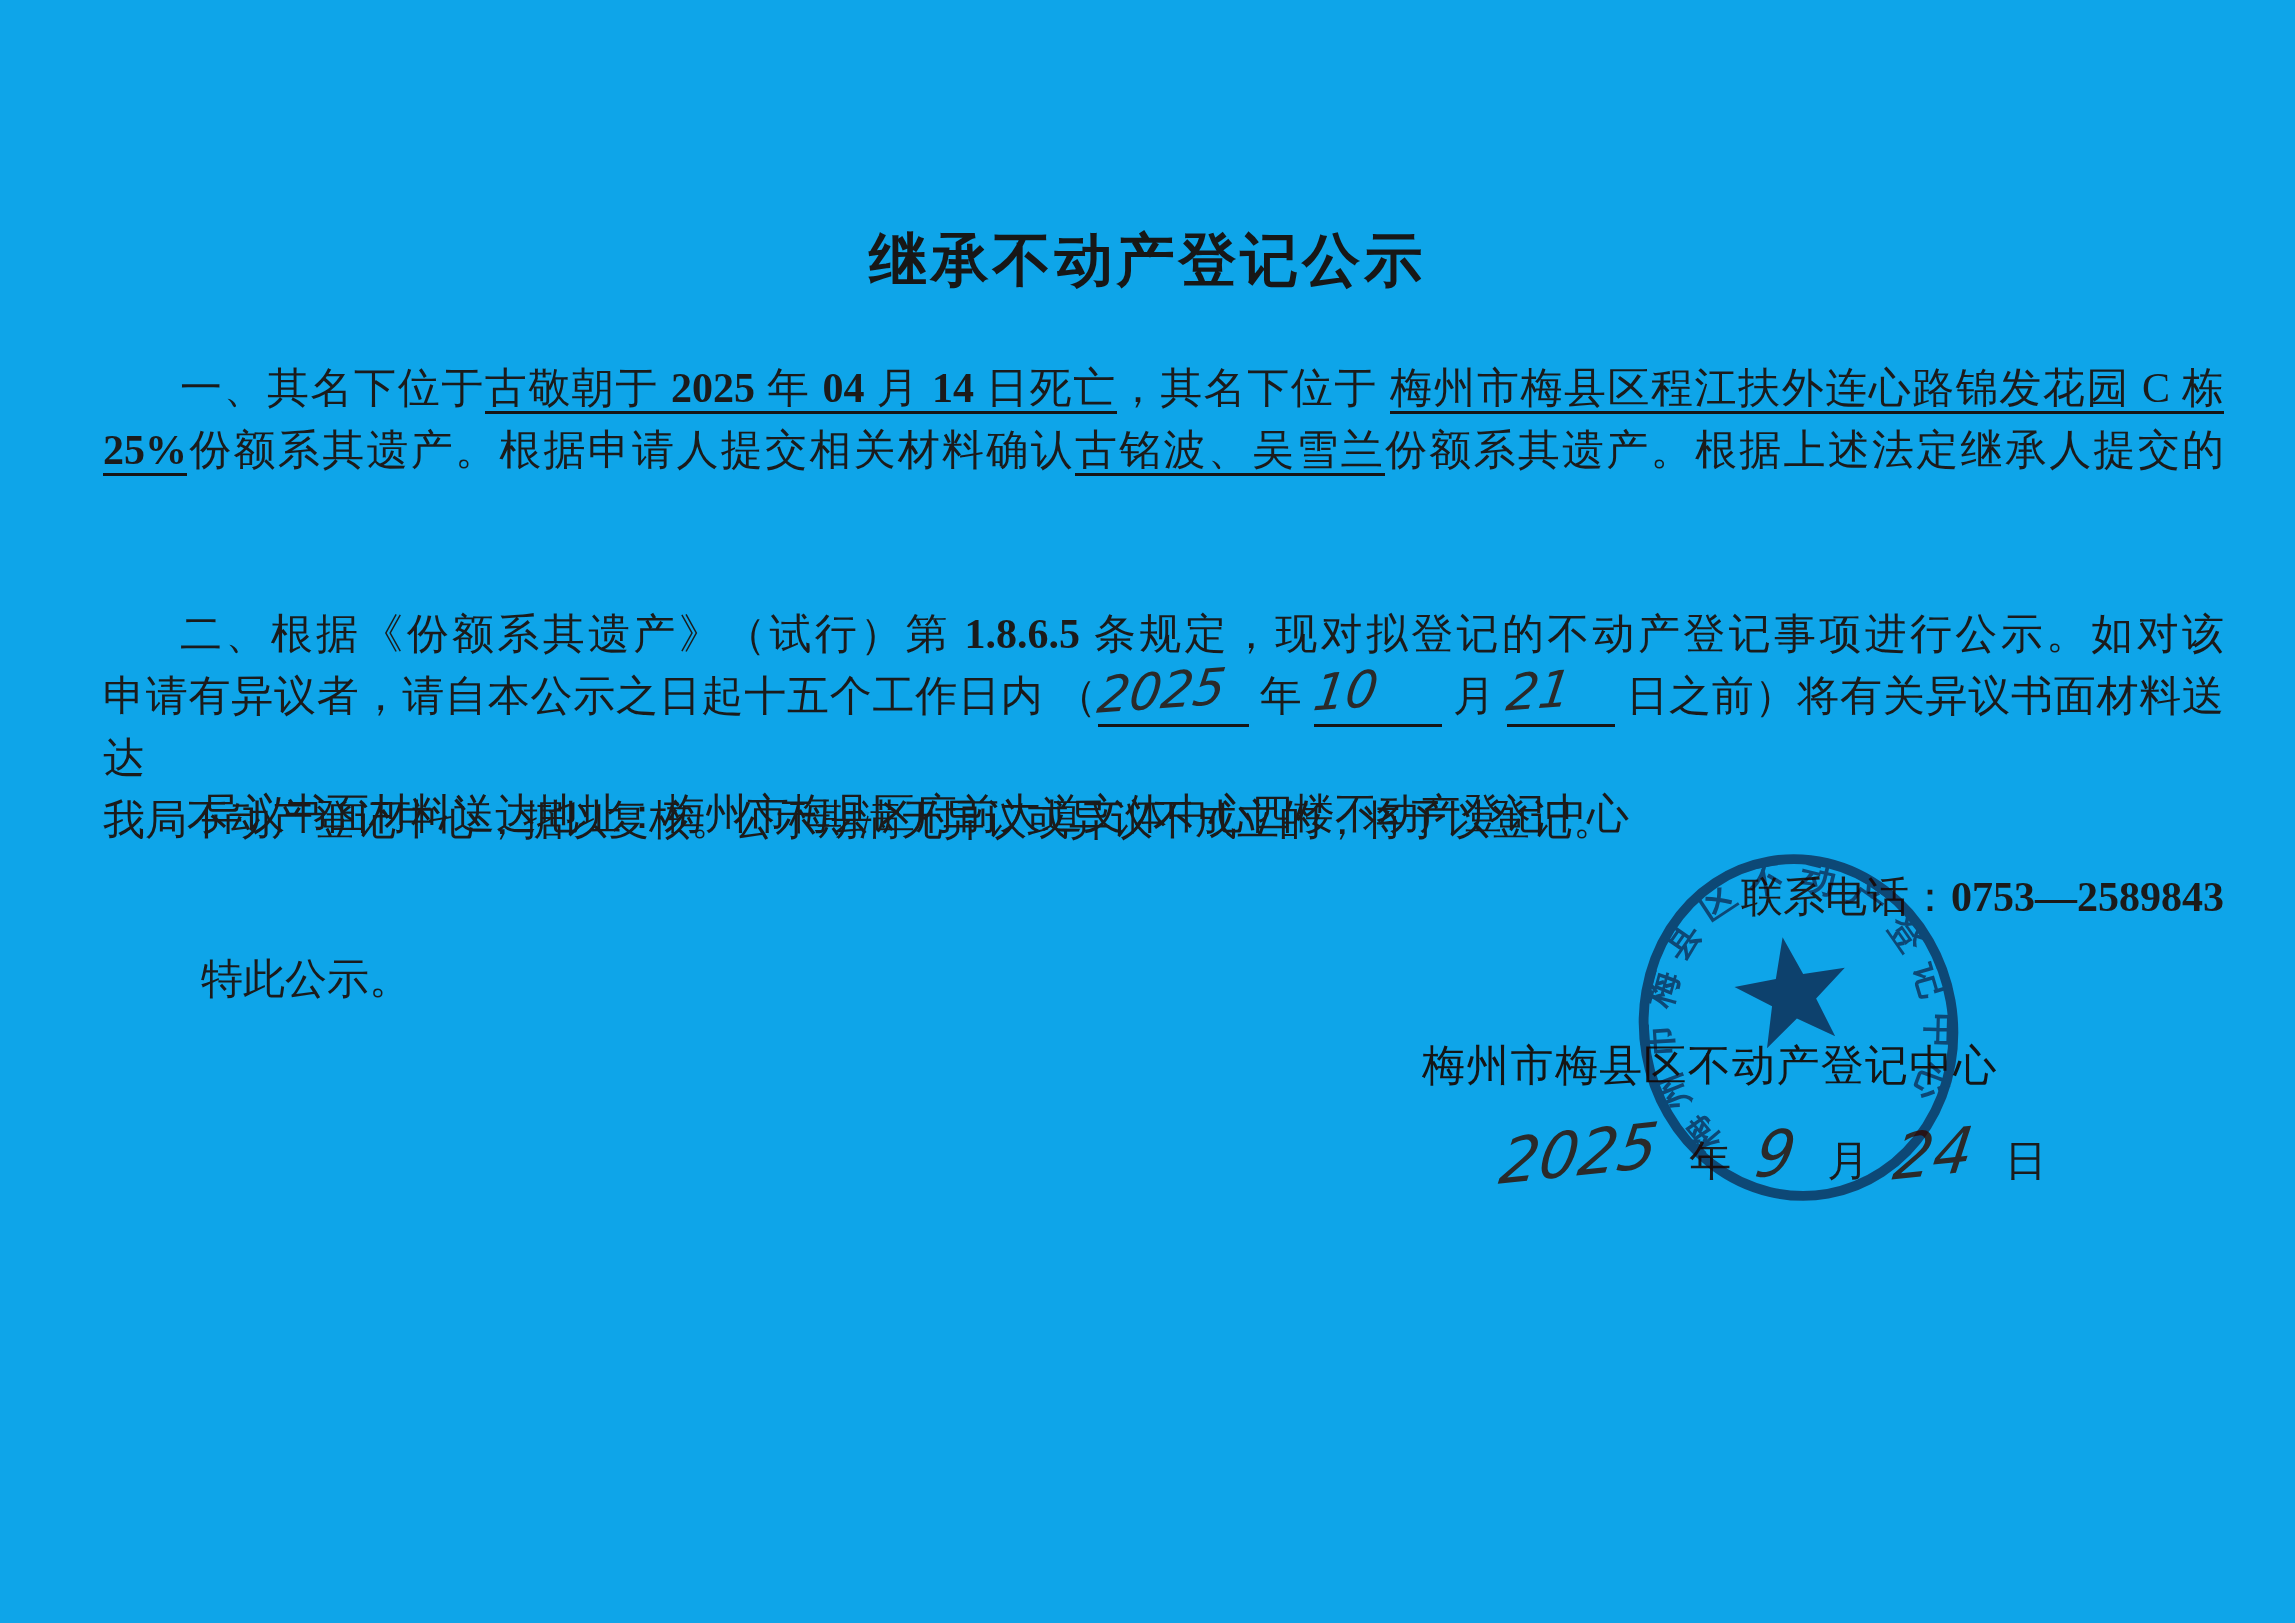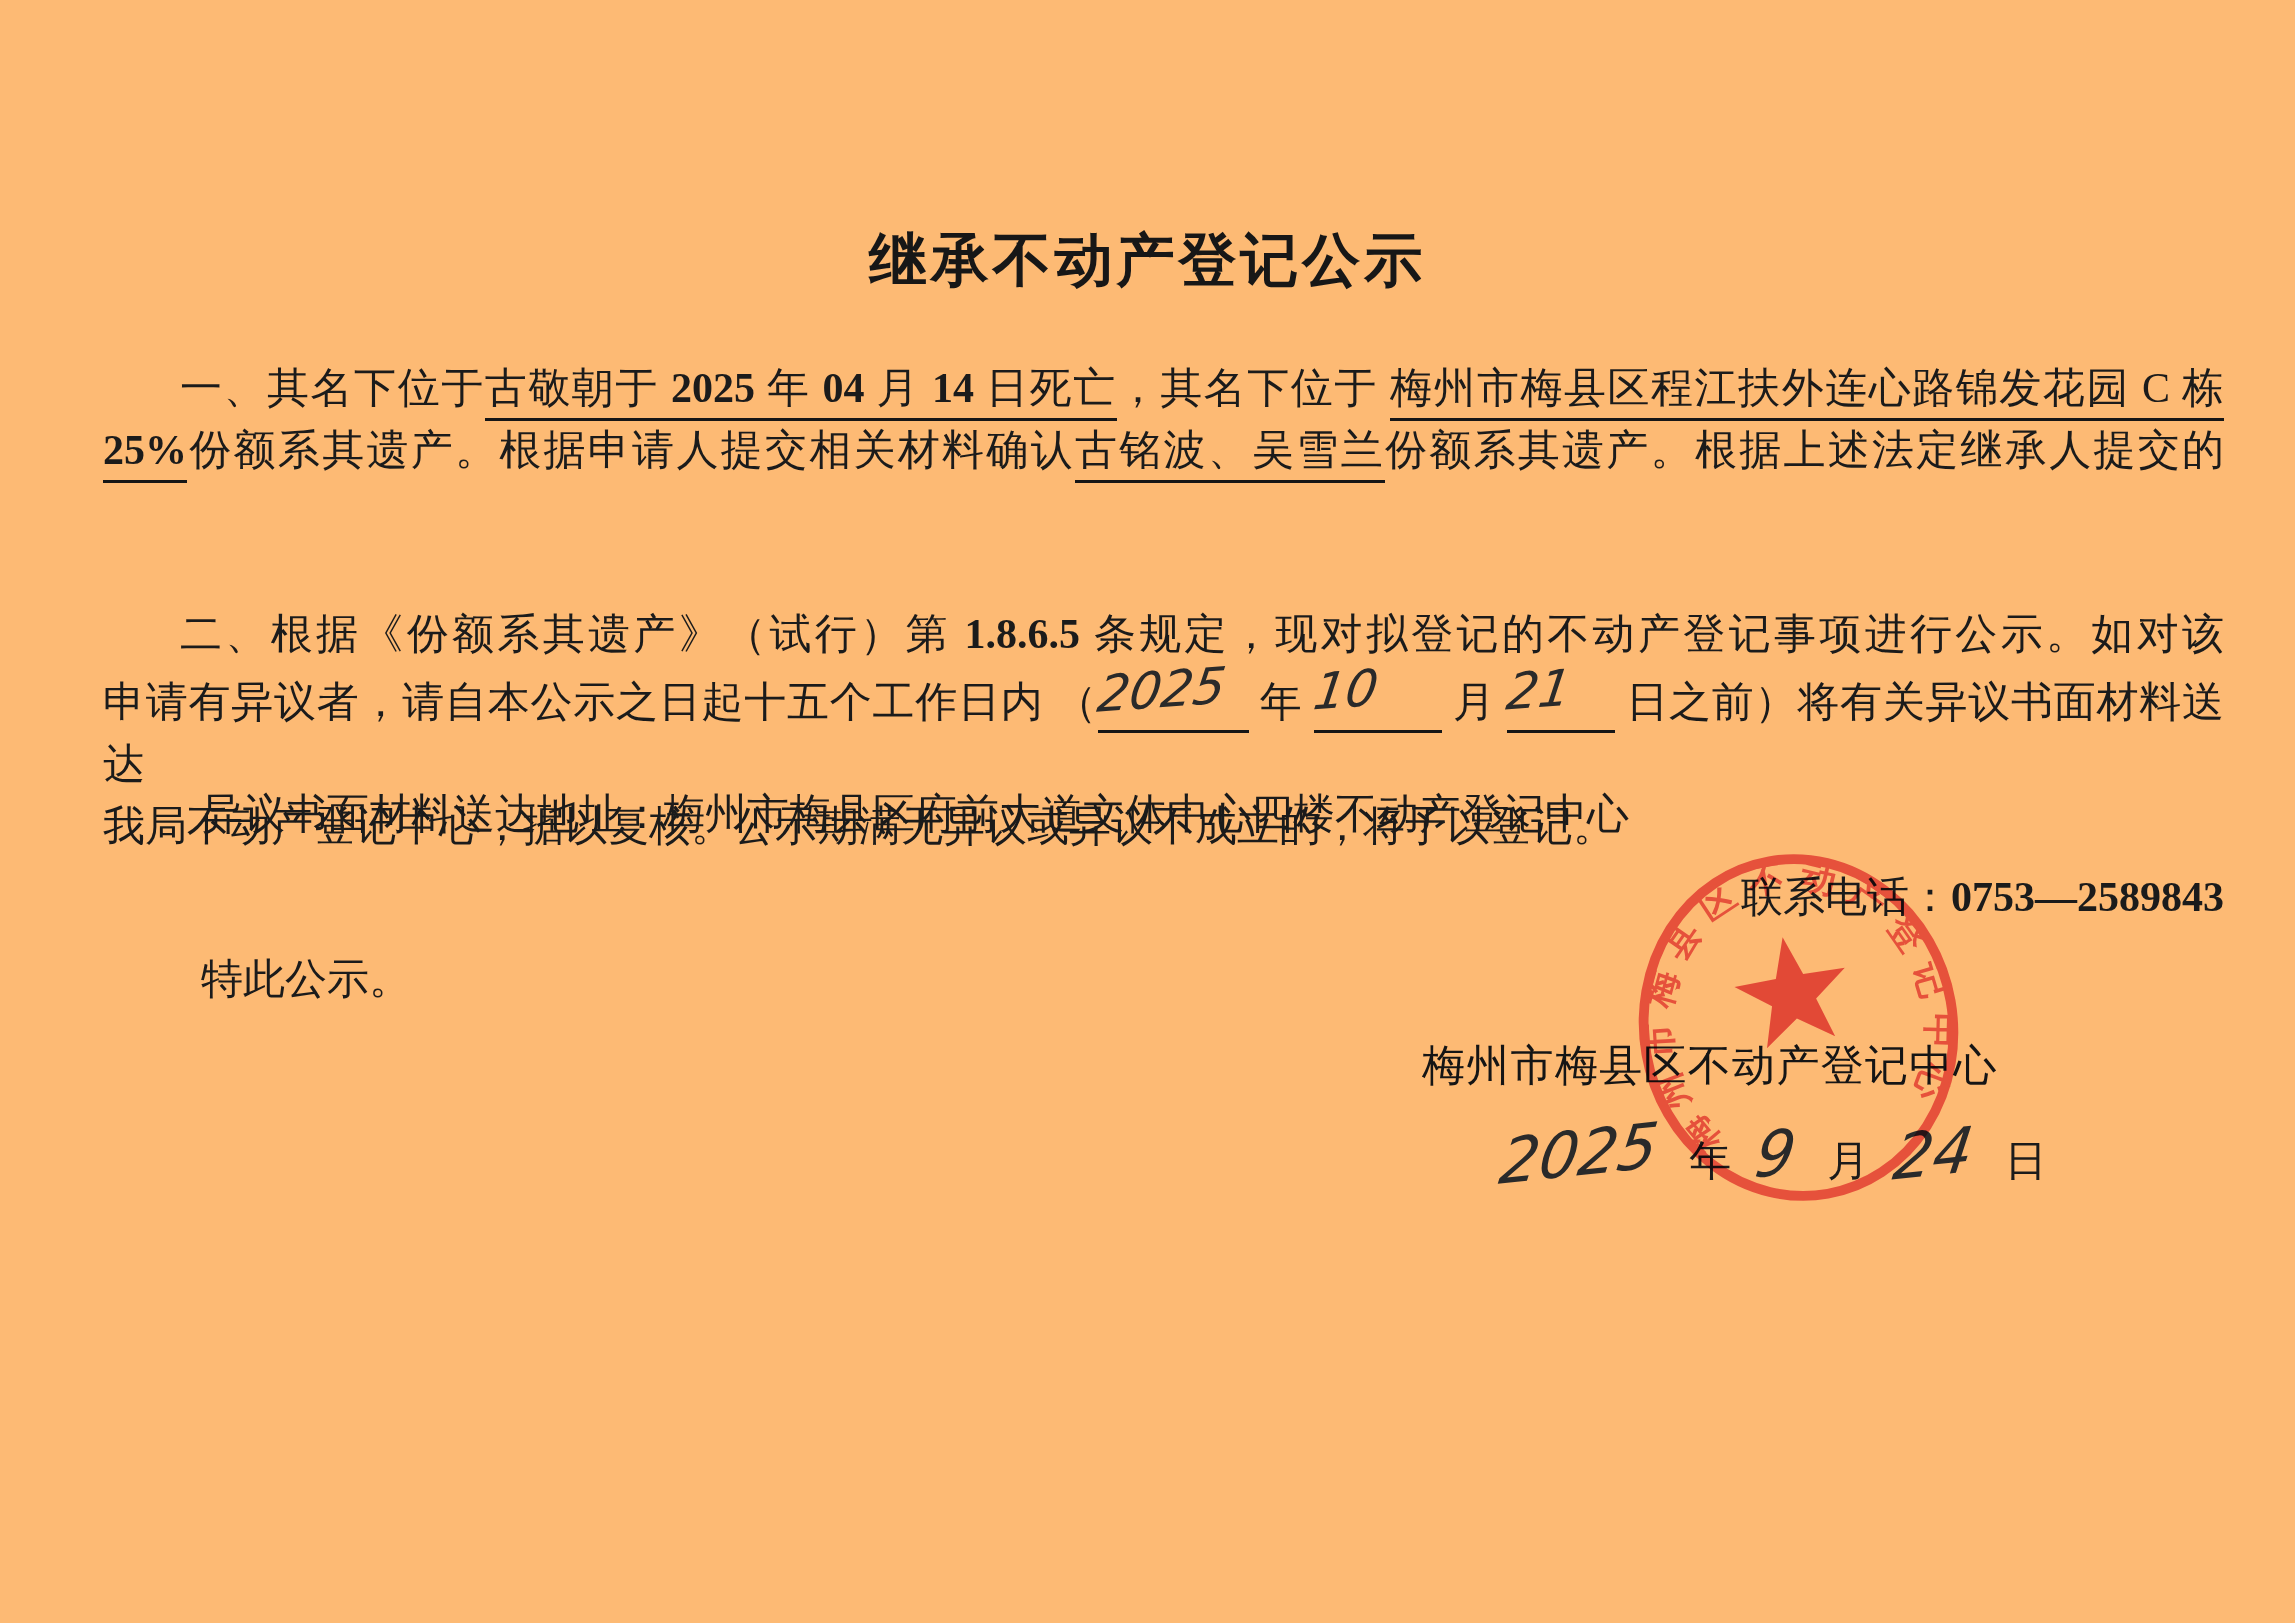--- a/index.html
+++ b/index.html
@@ -1,36 +1,36 @@
 <!DOCTYPE html>
 <html style="font-size:10.5px"><head>
 <meta charset="utf-8">
 <style>
   html,body{margin:0;padding:0;background:#ffffff;}
   .page{
-    position:relative; width:2295px; height:1623px; background:#fdba74;
+    position:relative; width:2295px; height:1623px; background:#0ea5e9;
     font-family:"Liberation Serif","DejaVu Serif",serif; color:#1b1b1b; overflow:hidden;
   }
   .title{
     position:absolute; top:183px; left:0; width:100%; text-align:center;
     font-family:"Liberation Sans","DejaVu Sans",sans-serif;
     font-size:58px; font-weight:900; letter-spacing:3.9px; color:#171717;
   }
   .textblock{position:absolute; left:103px; width:2121px; font-size:42px;}
   .line{line-height:62px; min-height:62px;}
   .jline{text-align:justify; text-align-last:justify;}
   .ind{padding-left:77px;}
   .ind2{padding-left:98px;margin-top:20px;}
   .p1{top:357px;}
   .p2{top:603px;}
   .addr{top:763px;}
   .phone{top:846px;text-align:right;}
   .closing{top:928px;}
   .seg{white-space:pre-wrap;}
-  .u{border-bottom:3.9px solid #161616; padding-bottom:7px;}
+  .u{border-bottom:3.9px solid #161616; padding-bottom:0;}
   .b{font-weight:700;}
   .blank{display:inline-block; text-align:center; vertical-align:bottom; line-height:56px; height:58px;}
   .hw{
     display:inline-block; font-family:"DejaVu Sans",sans-serif; font-style:italic;
     font-size:50px; color:#2a2a2a; transform:rotate(-4deg) skewX(-12deg); line-height:1;
   }
   .org-line{
     position:absolute; top:1037px; left:1422px; font-size:43px; letter-spacing:1.3px; color:#151515;
   }
   .date-line{position:absolute; top:1123px; left:1500px; font-size:42px;}

